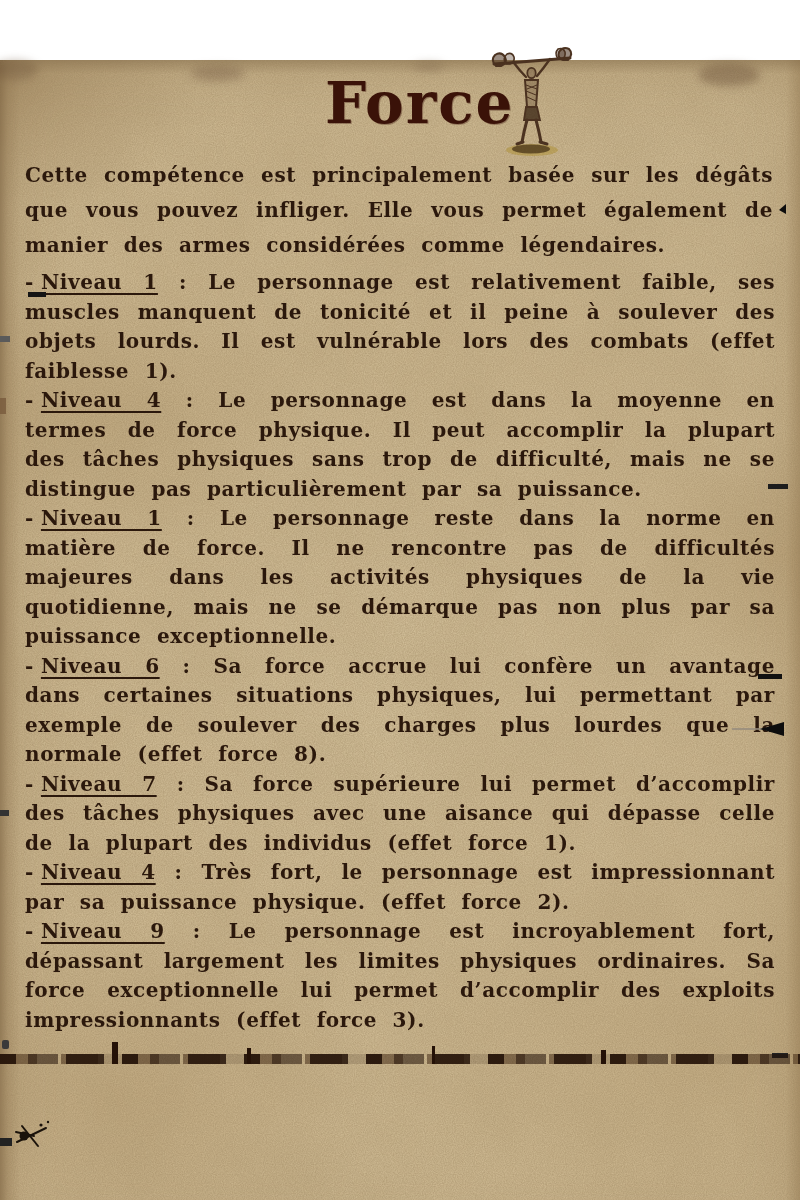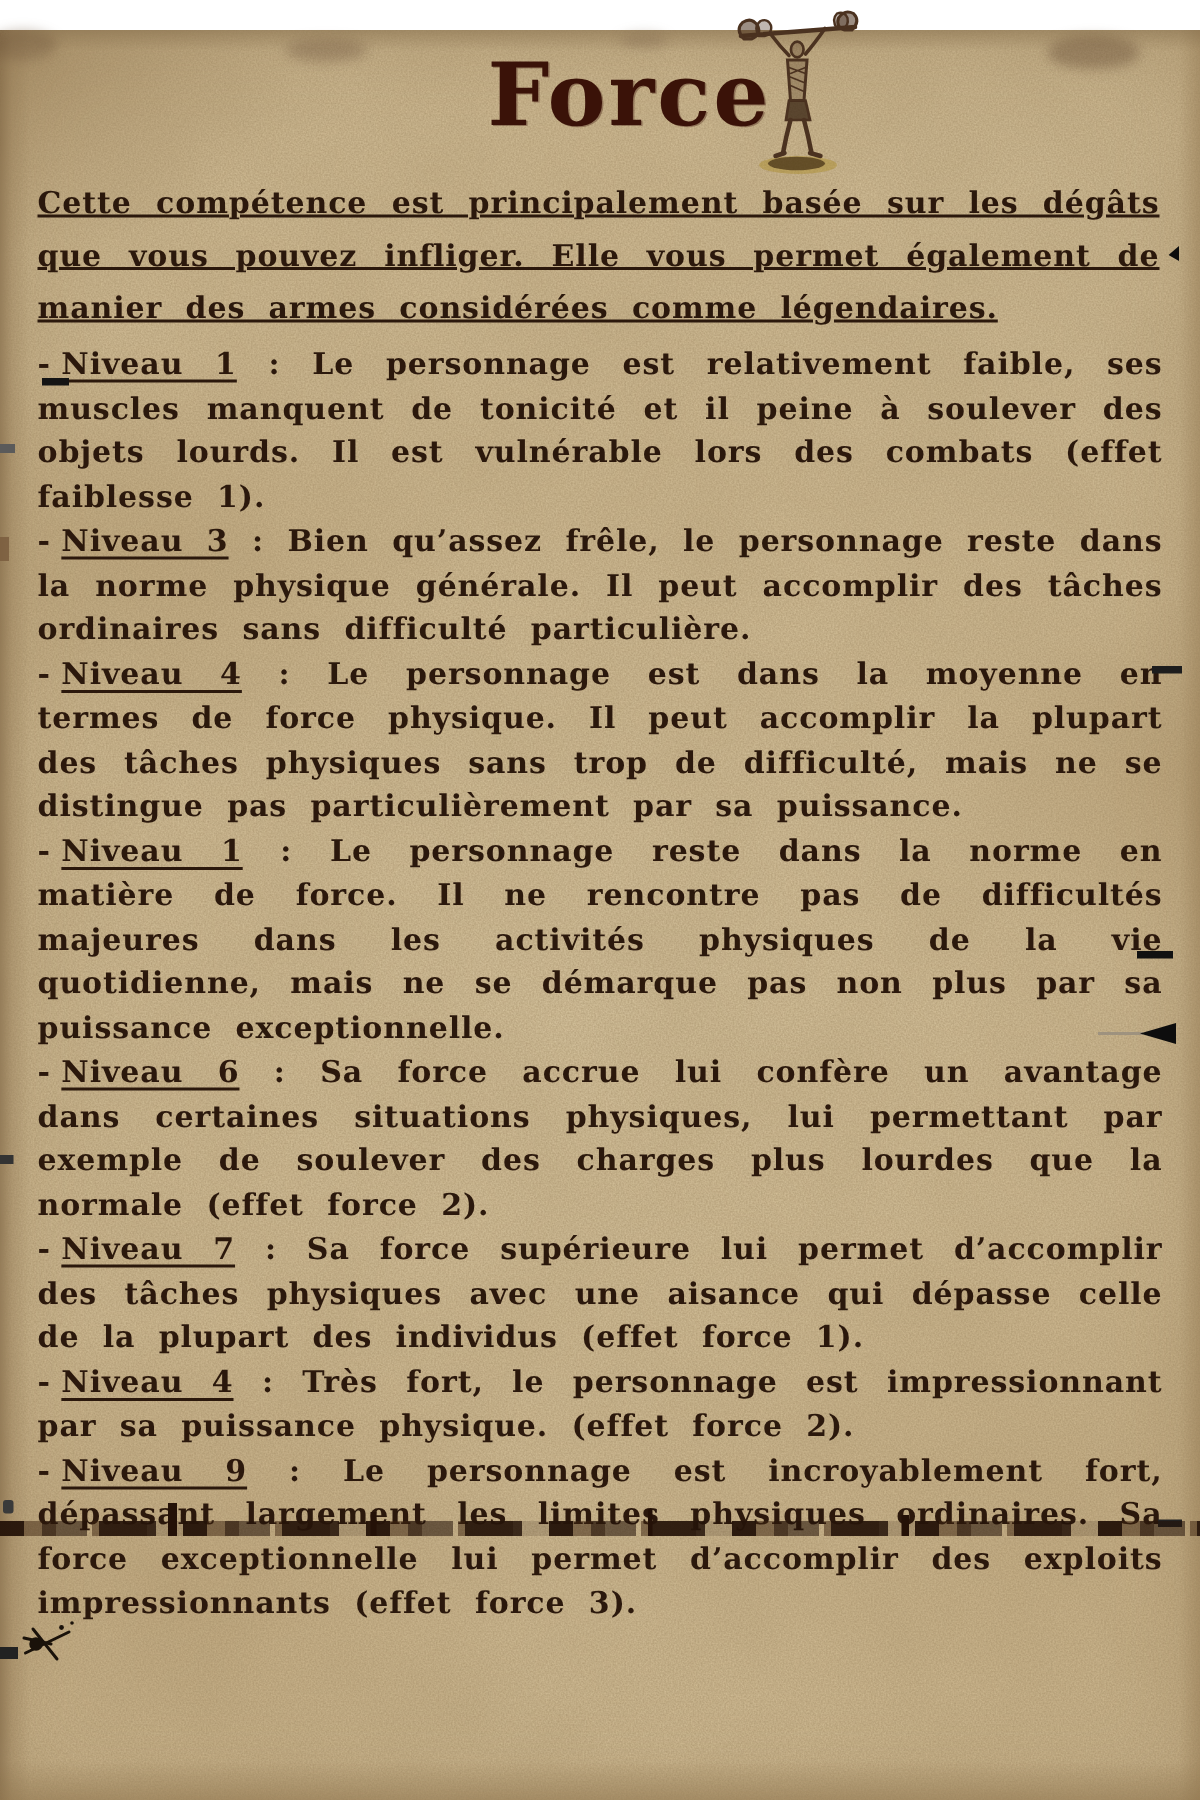--- a/index.html
+++ b/index.html
@@ -1,18 +1,18 @@
 <!DOCTYPE html>
 <html><head>
 <meta charset="utf-8">
 <style>
   html,body{margin:0;padding:0;background:#ffffff;}
   body{width:800px;height:1200px;overflow:hidden;position:relative;
        font-family:"DejaVu Serif","Liberation Serif",serif;}
-  .page{position:absolute;inset:0;width:800px;height:1024px;}
+  .page{position:absolute;inset:0;width:800px;height:1024px;margin-top:40px;}
   
   .top-white{position:absolute;top:0;left:0;width:800px;height:20px;background:#ffffff;}
   
   .parchment{position:absolute;top:20px;left:0;width:800px;height:1180px;
     background:
       radial-gradient(ellipse 260px 180px at 2% 2%, rgba(140,110,70,.45), transparent 70%),
       radial-gradient(ellipse 300px 200px at 12% 30%, rgba(167,138,92,.30), transparent 70%),
       radial-gradient(ellipse 400px 300px at 85% 12%, rgba(214,196,158,.50), transparent 70%),
       radial-gradient(ellipse 500px 420px at 50% 55%, rgba(228,213,178,.40), transparent 75%),
       radial-gradient(ellipse 250px 180px at 97% 42%, rgba(170,140,95,.30), transparent 70%),
@@ -30,21 +30,21 @@
     background:linear-gradient(0deg, rgba(120,90,50,.40), transparent 100%);}
   .grain{position:absolute;inset:0;width:100%;height:100%;pointer-events:none;}
   
   .title{position:absolute;left:325px;top:34px;margin:0;font-size:58px;line-height:1;
     font-weight:bold;color:#3a1208;letter-spacing:2px;
     text-shadow:1px 1px 0 rgba(58,18,8,.35);}
   .icon-strongman{position:absolute;left:486px;top:4px;}
   
   .intro{position:absolute;left:25px;top:118px;width:748px;margin:0;
     font-size:20px;font-weight:bold;line-height:35px;color:#2b180c;
-    letter-spacing:.6px;word-spacing:8px;text-align:justify;text-decoration:underline;}
+    letter-spacing:.6px;word-spacing:8px;text-align:justify;}
   .levels{position:absolute;left:25px;top:228px;width:750px;}
   .levels p{margin:0;font-size:20px;font-weight:bold;line-height:29.5px;color:#2b180c;
     letter-spacing:.6px;word-spacing:8px;text-align:justify;}
   .bullet{margin-right:7px;}
   .lvl{text-decoration:underline;text-underline-offset:4px;text-decoration-thickness:1.5px;}
   
   .smudge{position:absolute;border-radius:50%;filter:blur(4px);}
   .smudge.s1{left:190px;top:26px;width:55px;height:15px;background:rgba(110,85,60,.38);}
   .smudge.s2{left:698px;top:24px;width:62px;height:22px;background:rgba(100,75,50,.42);}
   .smudge.s3{left:413px;top:22px;width:32px;height:10px;background:rgba(120,95,70,.32);}
@@ -132,30 +132,27 @@
     </g>
   </svg>
 
   <p class="intro">Cette compétence est principalement basée sur les dégâts que vous pouvez infliger. Elle vous permet également de manier des armes considérées comme légendaires.</p>
 
   <div class="levels">
     <p>
       <span class="bullet">-</span><span class="lvl">Niveau 1</span><span> : </span><span>Le personnage est relativement faible, ses muscles manquent de tonicité et il peine à soulever des objets lourds. Il est vulnérable lors des combats (effet faiblesse 1).</span>
     </p>
     <p>
-      <span class="bullet">-</span><span class="lvl">Niveau 3</span><span> : </span><span>Bien qu’assez frêle, le personnage reste dans la norme physique générale. Il peut accomplir des tâches ordinaires sans difficulté particulière.</span>
-    </p>
-    <p>
       <span class="bullet">-</span><span class="lvl">Niveau 4</span><span> : </span><span>Le personnage est dans la moyenne en termes de force physique. Il peut accomplir la plupart des tâches physiques sans trop de difficulté, mais ne se distingue pas particulièrement par sa puissance.</span>
     </p>
     <p>
       <span class="bullet">-</span><span class="lvl">Niveau 1</span><span> : </span><span>Le personnage reste dans la norme en matière de force. Il ne rencontre pas de difficultés majeures dans les activités physiques de la vie quotidienne, mais ne se démarque pas non plus par sa puissance exceptionnelle.</span>
     </p>
     <p>
-      <span class="bullet">-</span><span class="lvl">Niveau 6</span><span> : </span><span>Sa force accrue lui confère un avantage dans certaines situations physiques, lui permettant par exemple de soulever des charges plus lourdes que la normale (effet force 2).</span>
+      <span class="bullet">-</span><span class="lvl">Niveau 6</span><span> : </span><span>Sa force accrue lui confère un avantage dans certaines situations physiques, lui permettant par exemple de soulever des charges plus lourdes que la normale (effet force 8).</span>
     </p>
     <p>
       <span class="bullet">-</span><span class="lvl">Niveau 7</span><span> : </span><span>Sa force supérieure lui permet d’accomplir des tâches physiques avec une aisance qui dépasse celle de la plupart des individus (effet force 1).</span>
     </p>
     <p>
       <span class="bullet">-</span><span class="lvl">Niveau 4</span><span> : </span><span>Très fort, le personnage est impressionnant par sa puissance physique. (effet force 2).</span>
     </p>
     <p>
       <span class="bullet">-</span><span class="lvl">Niveau 9</span><span> : </span><span>Le personnage est incroyablement fort, dépassant largement les limites physiques ordinaires. Sa force exceptionnelle lui permet d’accomplir des exploits impressionnants (effet force 3).</span>
     </p>

